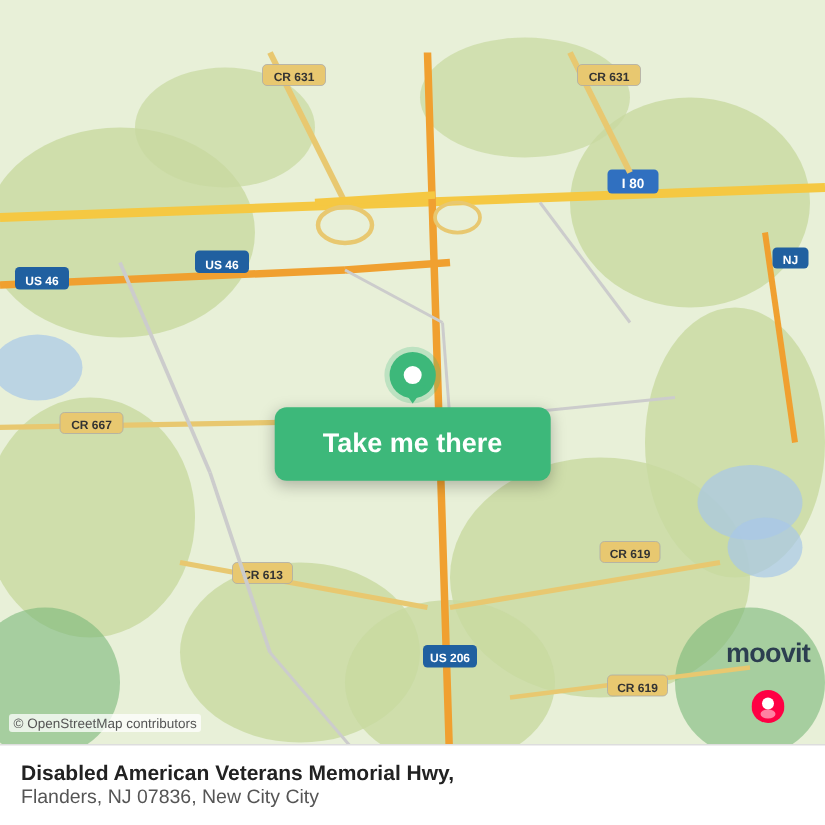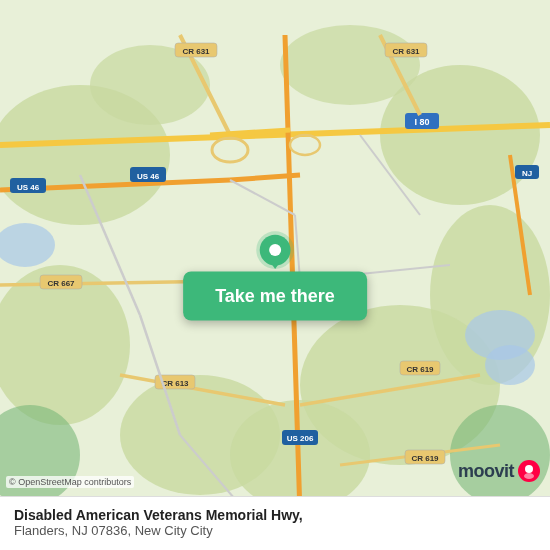--- a/index.html
+++ b/index.html
@@ -73,21 +73,22 @@
     }
 
     
     #moovit-logo {
       position: absolute;
       bottom: 68px;
       right: 10px;
       z-index: 9;
       display: flex;
       align-items: center;
-      gap: 4px;
+      gap: 14px;
+      flex-direction: column;
     }
 
     #moovit-text {
       font-size: 18px;
       font-weight: bold;
       color: #2c3e50;
       letter-spacing: -0.5px;
     }
 
     #moovit-icon {

